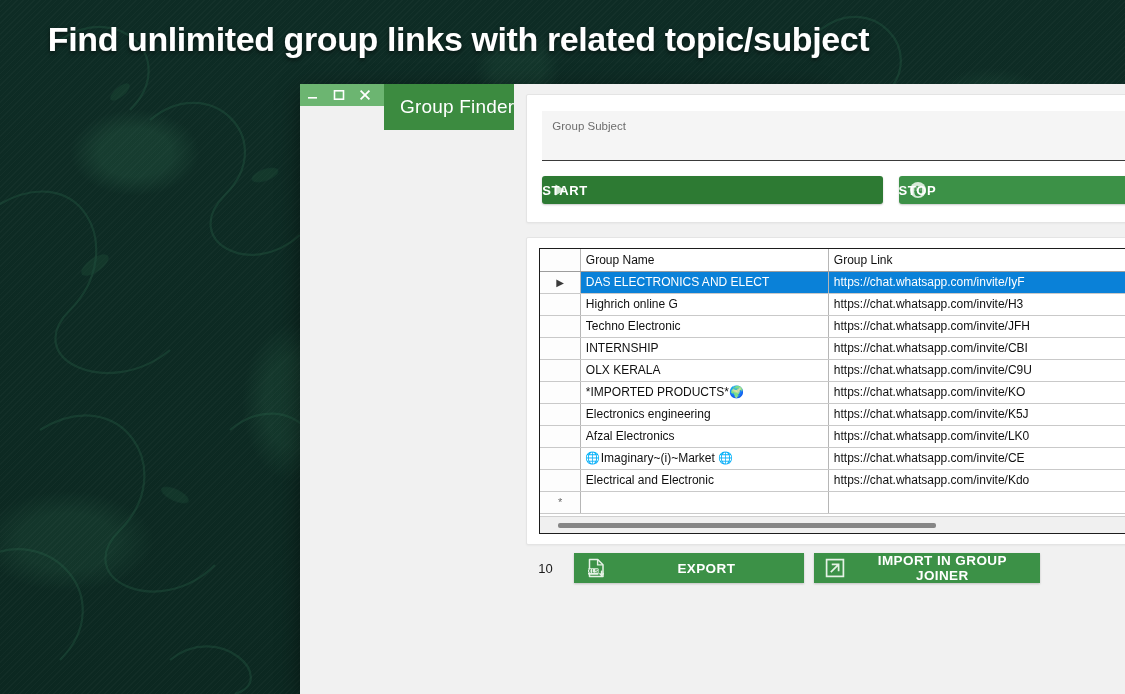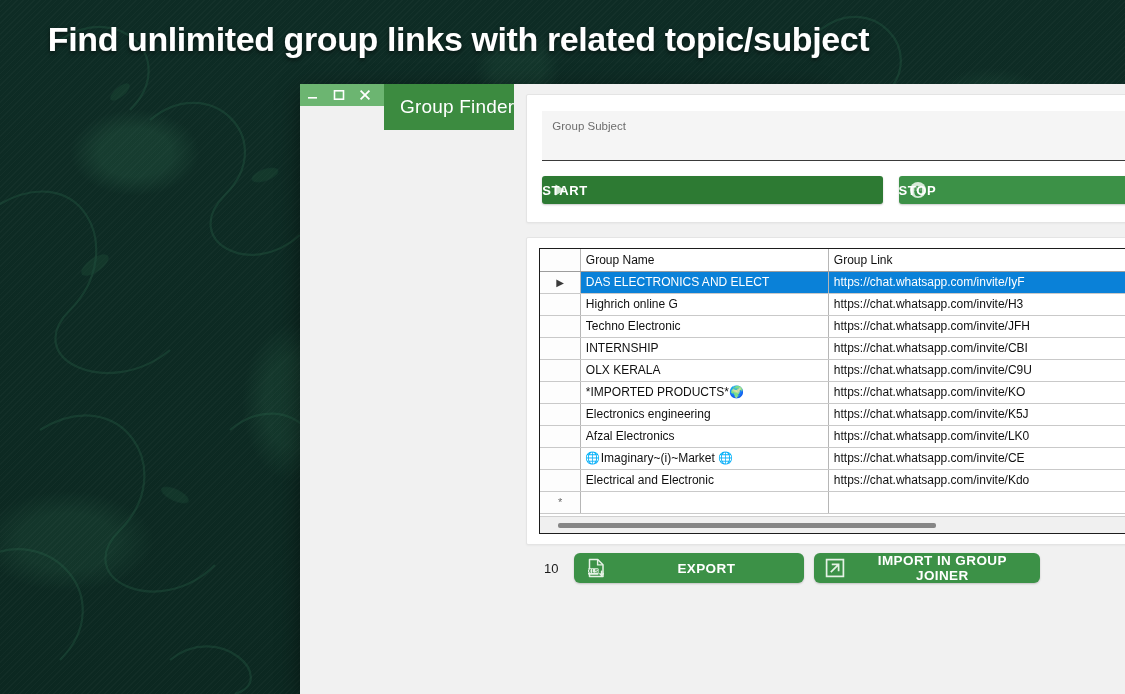--- a/index.html
+++ b/index.html
@@ -224,27 +224,27 @@
     flex: none;
     height: 46px;
     display: flex; align-items: center;
     padding: 0 12px;
     gap: 10px;
   }
   #result-count {
     font-size: 13px;
     color: #1b1b1b;
     width: 26px;
-    text-align: center;
+    text-align: left;
     flex: none;
   }
   .footer-btn {
     height: 30px;
     border: none;
-    border-radius: 6px;
+    border-radius: 0;
     background: #3c9147;
     color: #ffffff;
     font-size: 13.5px;
     font-weight: bold;
     letter-spacing: 0.4px;
     display: flex; align-items: center;
     position: relative;
     cursor: pointer;
     padding: 0 10px;
     box-shadow: 0 1px 2px rgba(0,0,0,0.2);

